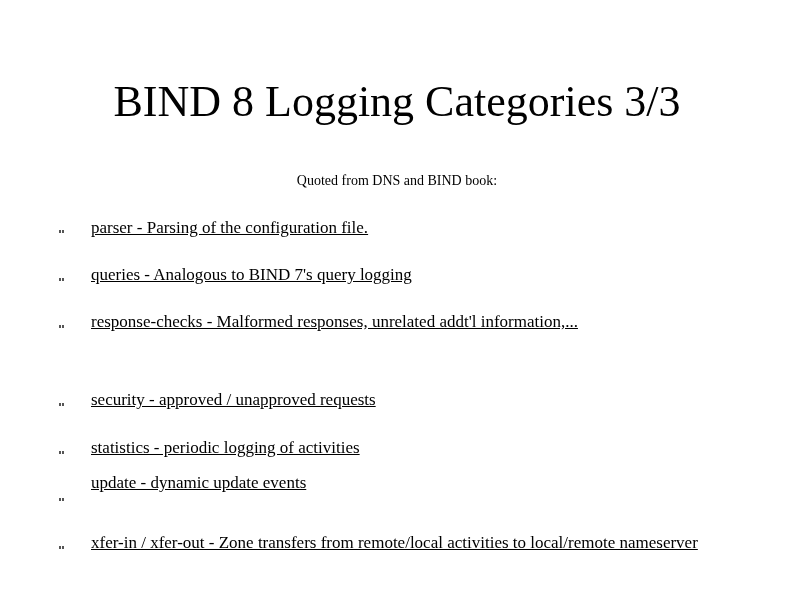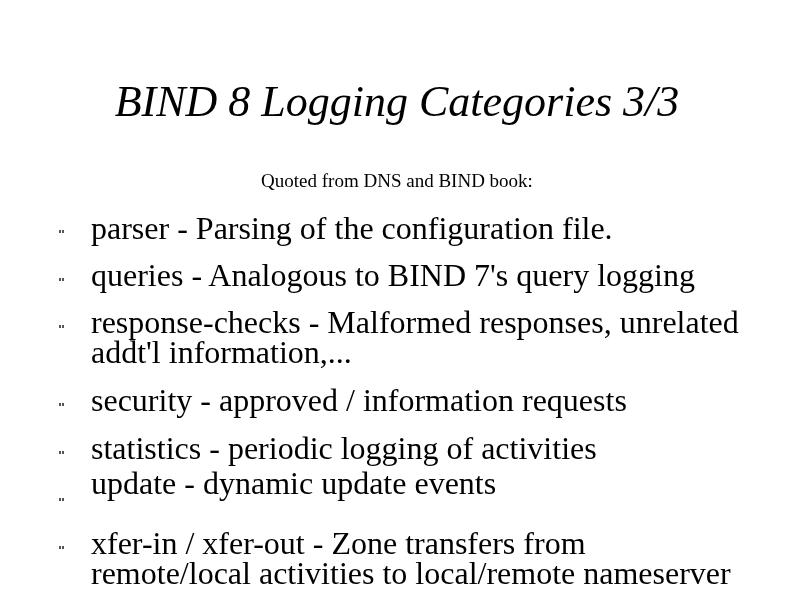--- a/index.html
+++ b/index.html
@@ -1,22 +1,22 @@
 <!DOCTYPE html>
 <html><head>
   <meta charset="utf-8">
   <style>
     html, body { margin: 0; padding: 0; background: #ffffff; }
     body { width: 794px; height: 595px; position: relative; overflow: hidden;
            font-family: "Liberation Serif", "DejaVu Serif", serif; color: #000; }
     .title { position: absolute; left: 0; width: 794px; top: 74px; text-align: center;
-             font-size: 44px; line-height: 56px; white-space: nowrap; font-style: italic; }
+             font-size: 44px; line-height: 56px; white-space: nowrap; }
     .subtitle { position: absolute; left: 0; width: 794px; top: 168px; text-align: center;
-                font-size: 19px; line-height: 26px; white-space: nowrap; }
-    .item { position: absolute; left: 91px; width: 660px; font-size: 32px; line-height: 30px; }
+                font-size: 14px; line-height: 26px; white-space: nowrap; }
+    .item { position: absolute; left: 91px; width: 660px; font-size: 17px; line-height: 30px; text-decoration: underline; }
     .bullet { position: absolute; left: 59px; width: 6px; height: 3px; }
     .bullet::before, .bullet::after { content: ""; position: absolute; top: 0; width: 1.5px; height: 3px; background: #555; }
     .bullet::before { left: 0; }
     .bullet::after { left: 3px; }
   </style>
 </head>
 <body>
 
 <div>
   <div class="title">BIND 8 Logging Categories 3/3</div>
@@ -26,21 +26,21 @@
     <span class="bullet" style="top:230px"></span>
     <div class="item" style="top:213px">parser - Parsing of the configuration file.</div>
 
     <span class="bullet" style="top:278px"></span>
     <div class="item" style="top:260px">queries - Analogous to BIND 7's query logging</div>
 
     <span class="bullet" style="top:325px"></span>
     <div class="item" style="top:307px">response-checks - Malformed responses, unrelated addt'l information,...</div>
 
     <span class="bullet" style="top:403px"></span>
-    <div class="item" style="top:385px">security - approved / information requests</div>
+    <div class="item" style="top:385px">security - approved / unapproved requests</div>
 
     <span class="bullet" style="top:451px"></span>
     <div class="item" style="top:433px">statistics - periodic logging of activities</div>
 
     <span class="bullet" style="top:498px"></span>
     <div class="item" style="top:468px">update - dynamic update events</div>
 
     <span class="bullet" style="top:546px"></span>
     <div class="item" style="top:528px">xfer-in / xfer-out - Zone transfers from remote/local activities to local/remote nameserver</div>
   </div>

